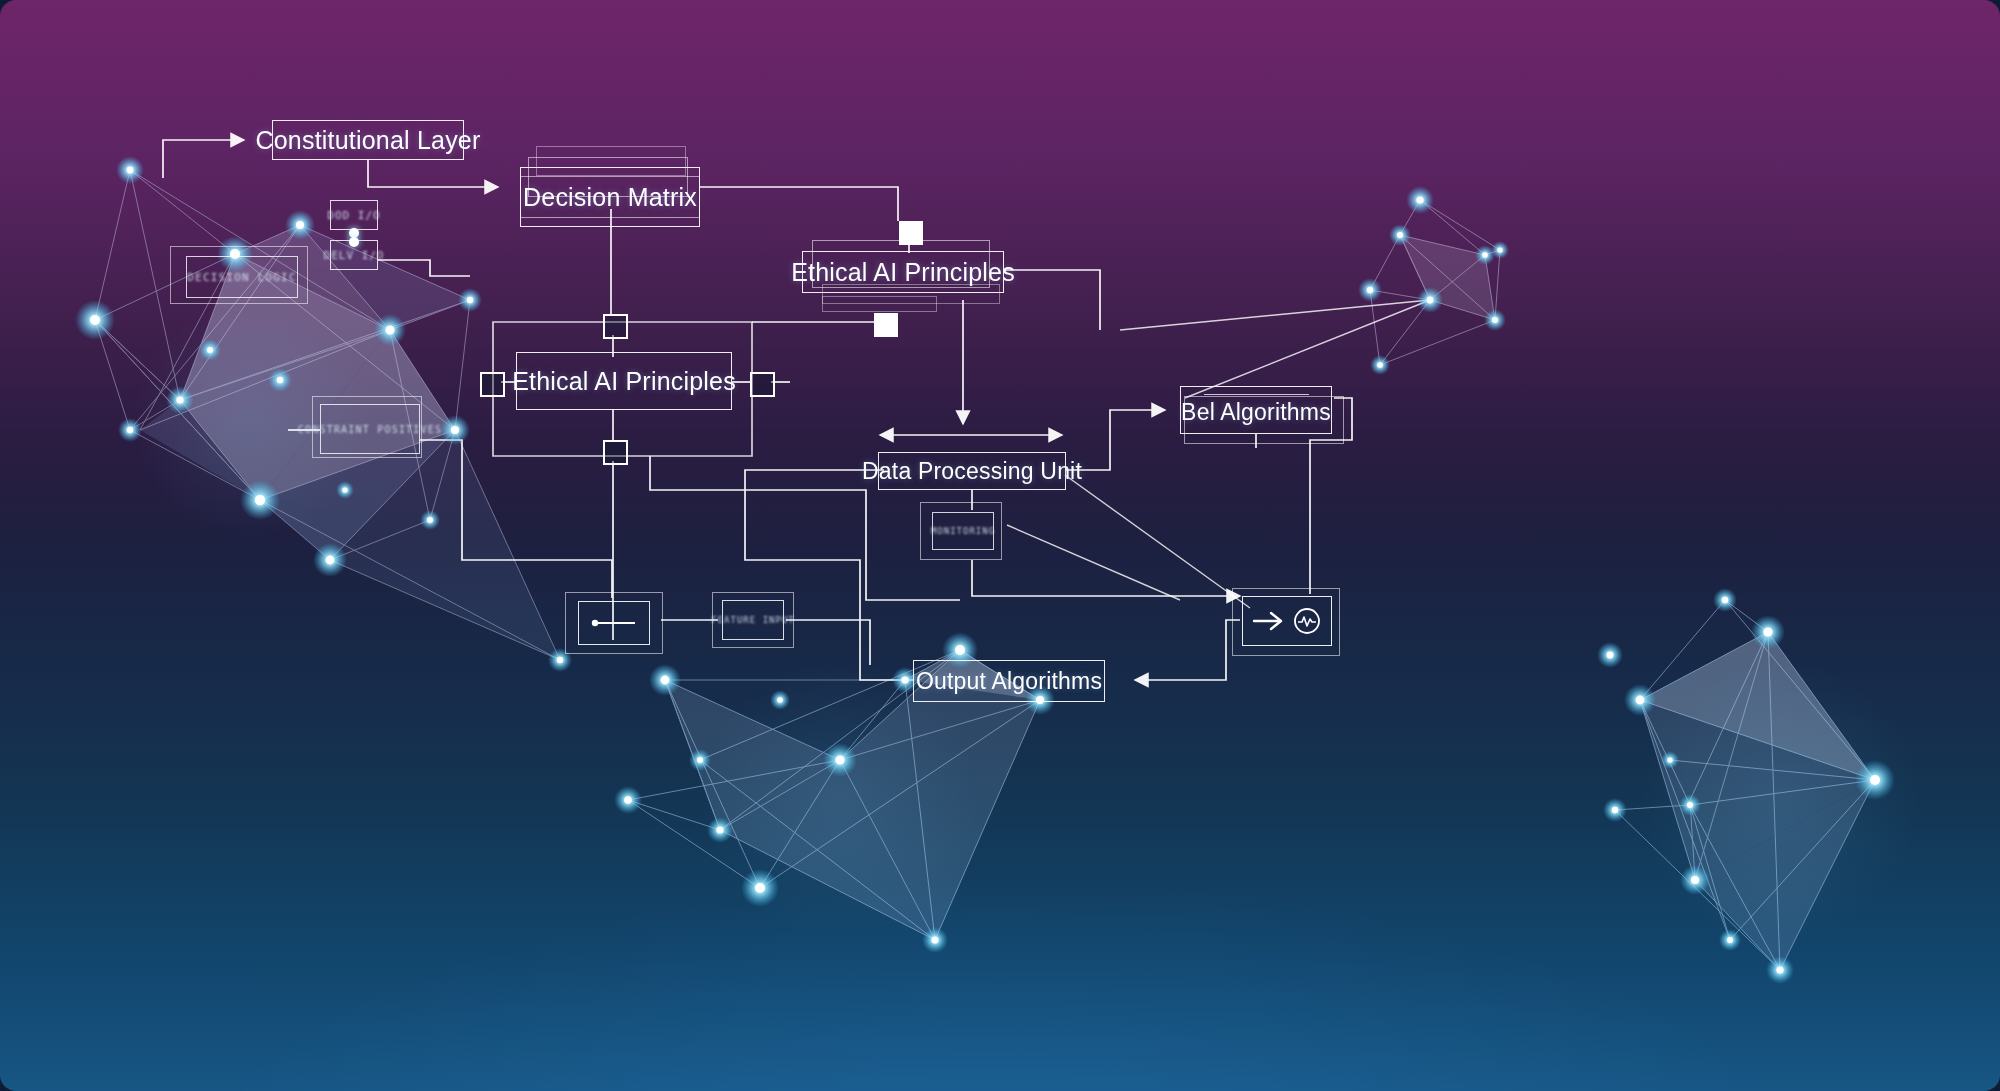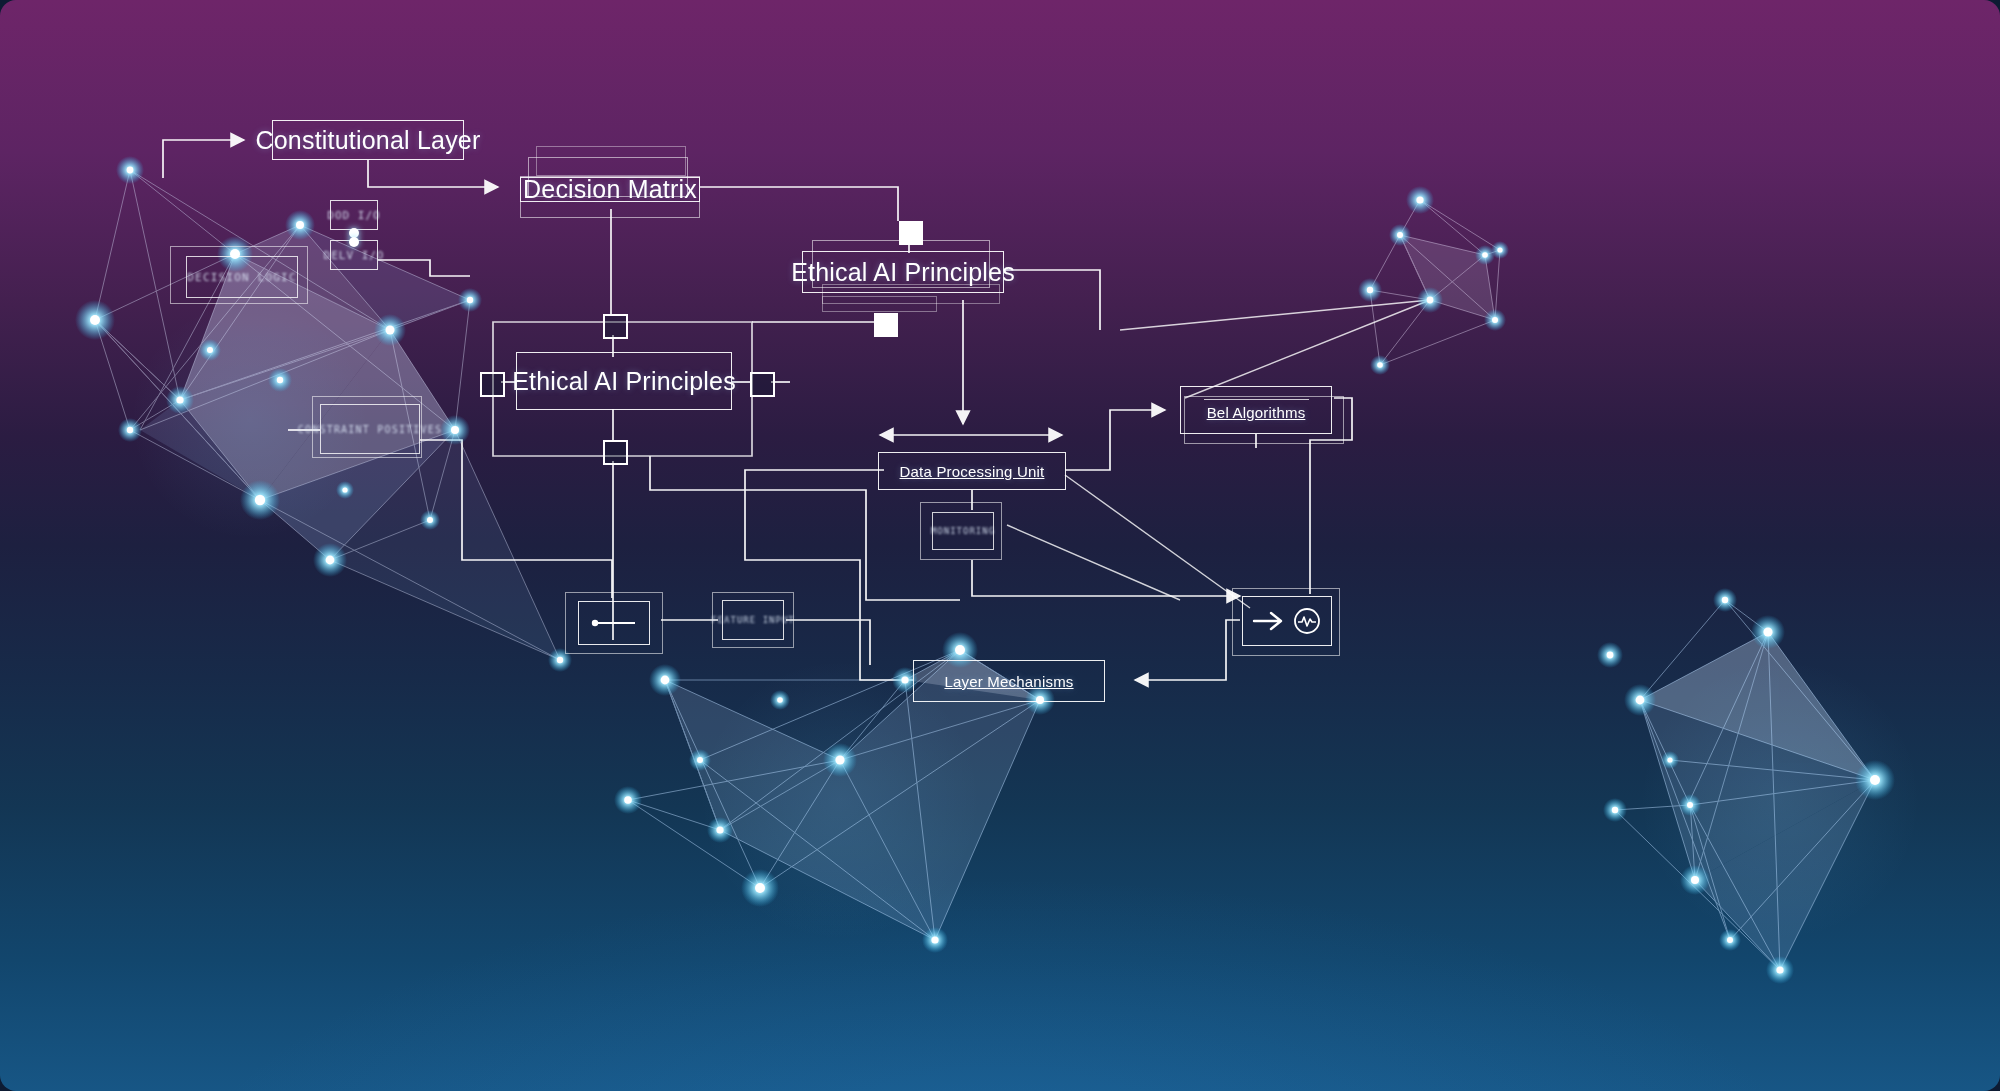--- a/index.html
+++ b/index.html
@@ -34,21 +34,21 @@
     color:#ffffff;letter-spacing:.2px;white-space:nowrap;
     box-sizing:border-box;
   }
   .box .inner{
     border:1.6px solid rgba(255,255,255,.92);
     width:100%;height:100%;
     display:flex;align-items:center;justify-content:center;
     box-sizing:border-box;
   }
   .lbl{font-size:25px;font-weight:400;color:#fff;text-shadow:0 0 6px rgba(160,210,255,.35);}
-  .lbl.sm{font-size:15px;text-decoration:underline;}
+  .lbl.sm{font-size:23px;}
   
   .ghost{position:absolute;border:1.5px solid rgba(255,255,255,.55);box-sizing:border-box;z-index:4;}
   .ghost.dim{border-color:rgba(255,255,255,.38);}
   
   .dbl{position:absolute;border:1.6px solid rgba(255,255,255,.85);box-sizing:border-box;z-index:5;}
   
   .jsq{position:absolute;border:2px solid #ffffff;background:rgba(10,20,40,.35);z-index:6;}
   .jsq.solid{background:#ffffff;border-color:#ffffff;}
   
   .blur{
@@ -422,21 +422,21 @@
 
   <div class="box" style="left:272px;top:120px;width:192px;height:40px;">
     <div class="inner">
       <span class="lbl">Constitutional Layer</span>
     </div>
   </div>
 
   <div class="ghost dim" style="left:536px;top:146px;width:150px;height:30px;"></div>
   <div class="ghost" style="left:528px;top:157px;width:160px;height:40px;"></div>
   <div class="ghost" style="left:520px;top:176px;width:180px;height:42px;"></div>
-  <div class="box" style="left:520px;top:167px;width:180px;height:25px;margin-top:10px;">
+  <div class="box" style="left:520px;top:167px;width:180px;height:60px;">
     <div class="inner">
       <span class="lbl">Decision Matrix</span>
     </div>
   </div>
 
   <div class="ghost" style="left:812px;top:240px;width:178px;height:48px;"></div>
   <div class="ghost dim" style="left:822px;top:284px;width:178px;height:20px;"></div>
   <div class="ghost dim" style="left:822px;top:296px;width:115px;height:16px;"></div>
   <div class="box" style="left:802px;top:251px;width:202px;height:42px;">
     <div class="inner">
@@ -459,21 +459,21 @@
   <div class="ghost" style="left:1184px;top:396px;width:160px;height:48px;"></div>
   <div class="box" style="left:1180px;top:386px;width:152px;height:48px;">
     <div class="inner" style="flex-direction:column;gap:2px;">
       <div style="width:70%;height:1.4px;background:rgba(255,255,255,.75);margin-bottom:2px;"></div>
       <span class="lbl sm">Bel Algorithms</span>
     </div>
   </div>
 
   <div class="box" style="left:913px;top:660px;width:192px;height:42px;">
     <div class="inner">
-      <span class="lbl sm">Layer Mechanisms</span>
+      <span class="lbl sm">Output Algorithms</span>
     </div>
   </div>
 
   <div class="jsq" style="left:603px;top:314px;width:21px;height:21px;"></div>
   <div class="jsq" style="left:603px;top:440px;width:21px;height:21px;"></div>
   <div class="jsq" style="left:480px;top:372px;width:21px;height:21px;"></div>
   <div class="jsq" style="left:750px;top:372px;width:21px;height:21px;"></div>
   <div class="jsq solid" style="left:899px;top:221px;width:20px;height:20px;"></div>
   <div class="jsq solid" style="left:874px;top:313px;width:20px;height:20px;"></div>
 

